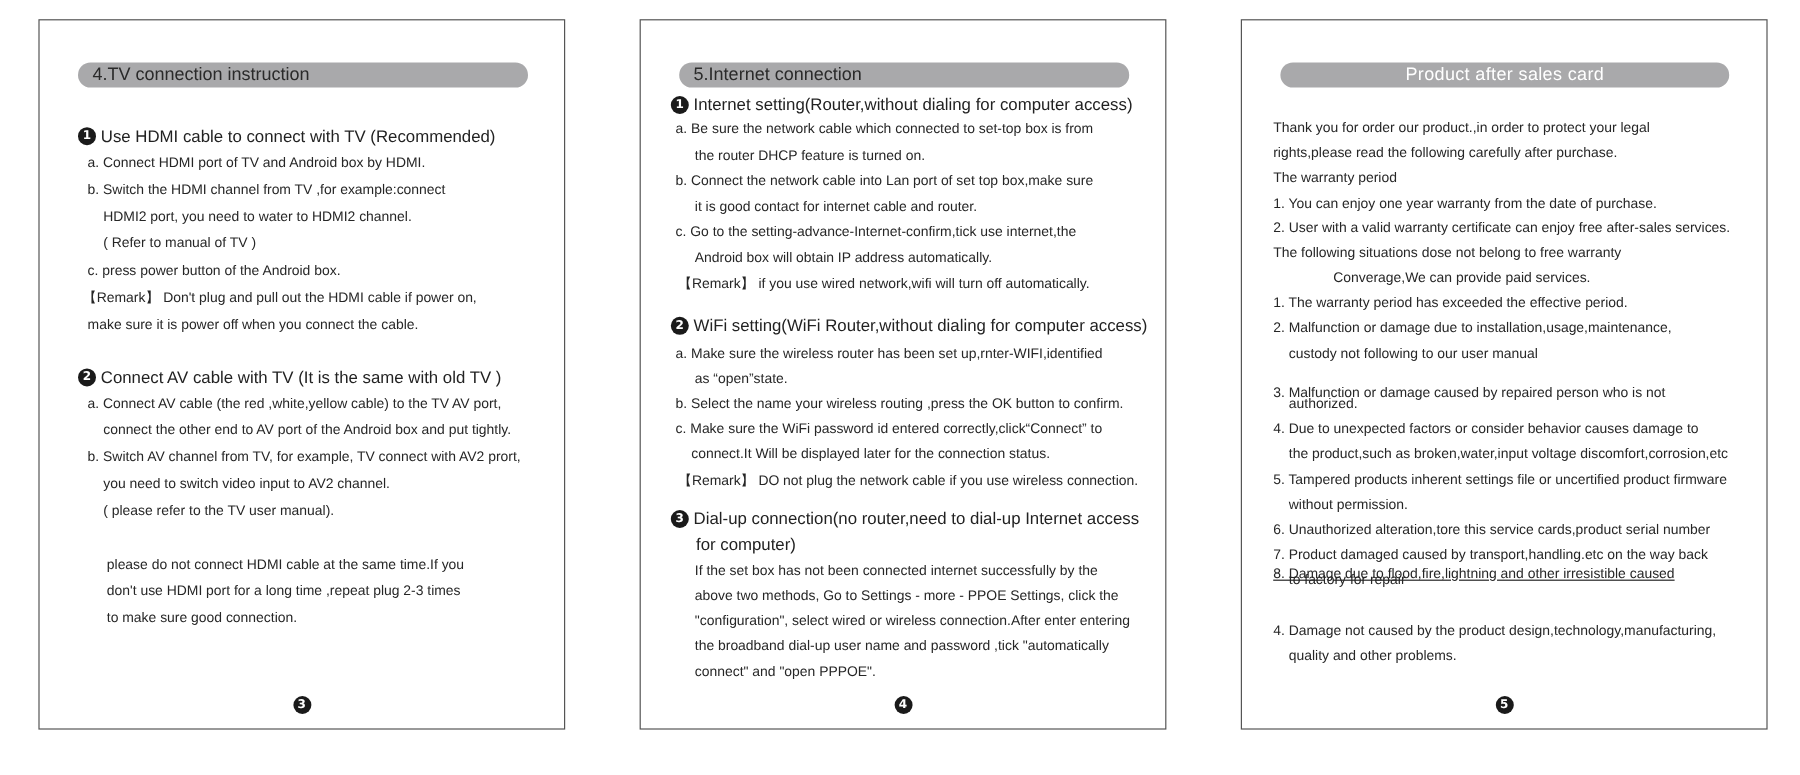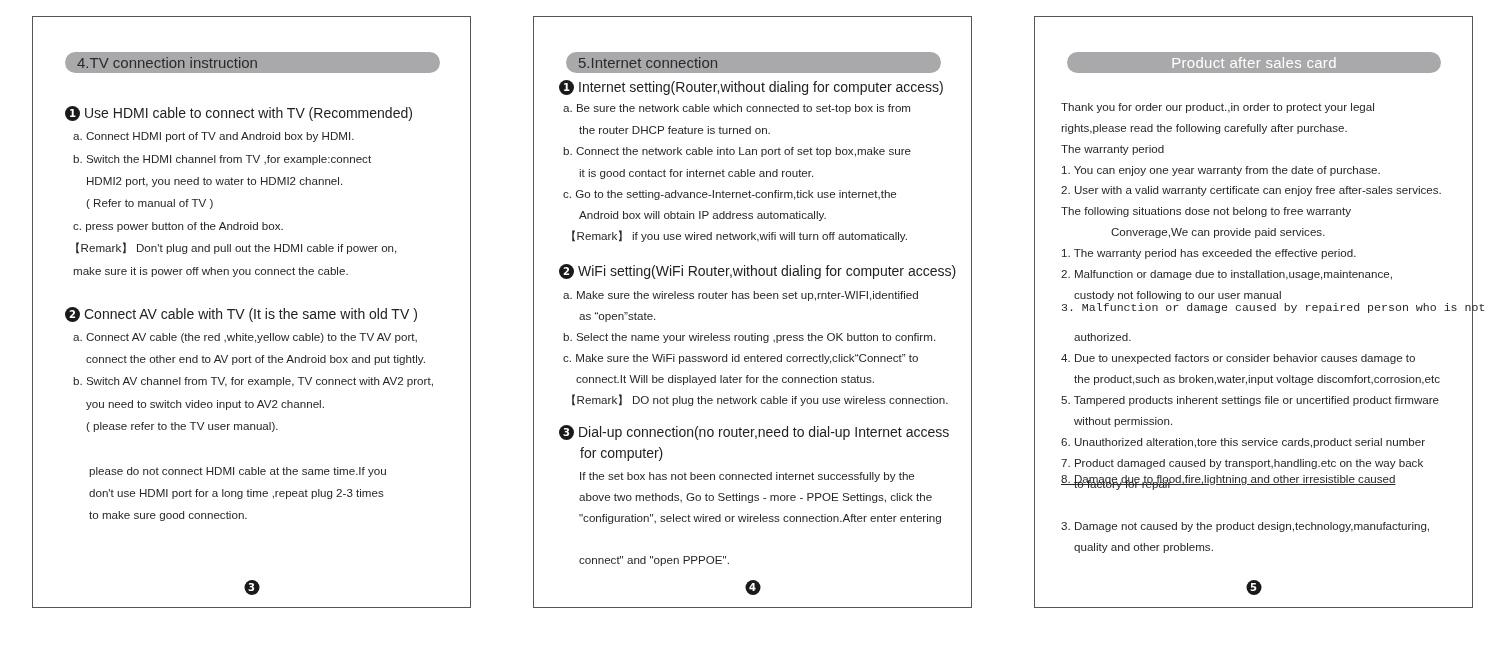--- a/index.html
+++ b/index.html
@@ -85,45 +85,46 @@
   <div class="line" style="left:31px; top:376px;">【Remark】 DO not plug the network cable if you use wireless connection.</div>
 
   <div class="heading" style="left:25px; top:407px;">
     <span class="badge">3</span>
     <span>Dial-up connection(no router,need to dial-up Internet  access</span>
   </div>
   <div class="heading" style="left:46px; top:428px;">for computer)</div>
   <div class="line" style="left:45px; top:473px;">above two methods, Go to Settings - more - PPOE Settings, click the</div>
   <div class="line" style="left:45px; top:452px;">If the set box has not been  connected internet successfully by the</div>
   <div class="line" style="left:45px; top:494px;">"configuration", select wired or wireless connection.After enter entering</div>
+  <div class="line" style="left:45px; top:515px;">the broadband dial-up user name and password ,tick "automatically</div>
   <div class="line" style="left:45px; top:536px;">connect" and "open PPPOE".</div>
 
   <div class="pageno">4</div>
 </div>
 
 <div class="page" id="page3">
   <div class="pill light" style="left:32px; width:374px;">Product after sales card</div>
 
   <div class="line" style="left:26px; top:83px;">Thank you for order our product.,in order to protect your legal</div>
   <div class="line" style="left:26px; top:104px;">rights,please read the following carefully after purchase.</div>
   <div class="line" style="left:26px; top:125px;">The warranty period</div>
   <div class="line" style="left:26px; top:146px;">1. You can enjoy one year warranty from the date of purchase.</div>
   <div class="line" style="left:26px; top:166px;">2. User with a valid warranty certificate can enjoy free after-sales services.</div>
   <div class="line" style="left:26px; top:187px;">The following situations dose not belong to free warranty</div>
   <div class="line" style="left:76px; top:208px;">Converage,We can provide paid services.</div>
   <div class="line" style="left:26px; top:229px;">1. The warranty period has exceeded the effective period.</div>
   <div class="line" style="left:26px; top:250px;">2. Malfunction or damage due to installation,usage,maintenance,</div>
   <div class="line" style="left:39px; top:271px;">custody not following to our user manual</div>
-  <div class="line" style="left:26px; top:284px;font-family:Liberation Mono, monospace;">3. Malfunction or damage caused  by repaired person who is not</div>
+  <div class="line" style="left:26px; top:304px;">3. Malfunction or damage caused  by repaired person who is not</div>
   <div class="line" style="left:39px; top:313px;">authorized.</div>
   <div class="line" style="left:26px; top:334px;">4. Due to unexpected factors or consider behavior causes damage to</div>
   <div class="line" style="left:39px; top:355px;">the product,such as broken,water,input voltage discomfort,corrosion,etc</div>
   <div class="line" style="left:26px; top:376px;">5. Tampered products inherent settings file or uncertified product firmware</div>
   <div class="line" style="left:39px; top:397px;">without permission.</div>
   <div class="line" style="left:26px; top:418px;">6. Unauthorized alteration,tore this service cards,product serial number</div>
   <div class="line" style="left:26px; top:439px;">7. Product damaged caused by transport,handling.etc on the way back</div>
   <div class="line" style="left:39px; top:460px;">to factory for repair</div>
   <div class="line" style="left:26px; top:455px;text-decoration:underline;">8. Damage due to flood,fire,lightning and other irresistible caused</div>
-  <div class="line" style="left:26px; top:502px;">3. Damage not caused by the product design,technology,manufacturing,</div>
+  <div class="line" style="left:26px; top:502px;">4. Damage not caused by the product design,technology,manufacturing,</div>
   <div class="line" style="left:39px; top:523px;">quality and other problems.</div>
 
   <div class="pageno">5</div>
 </div>
 
 </body></html>

